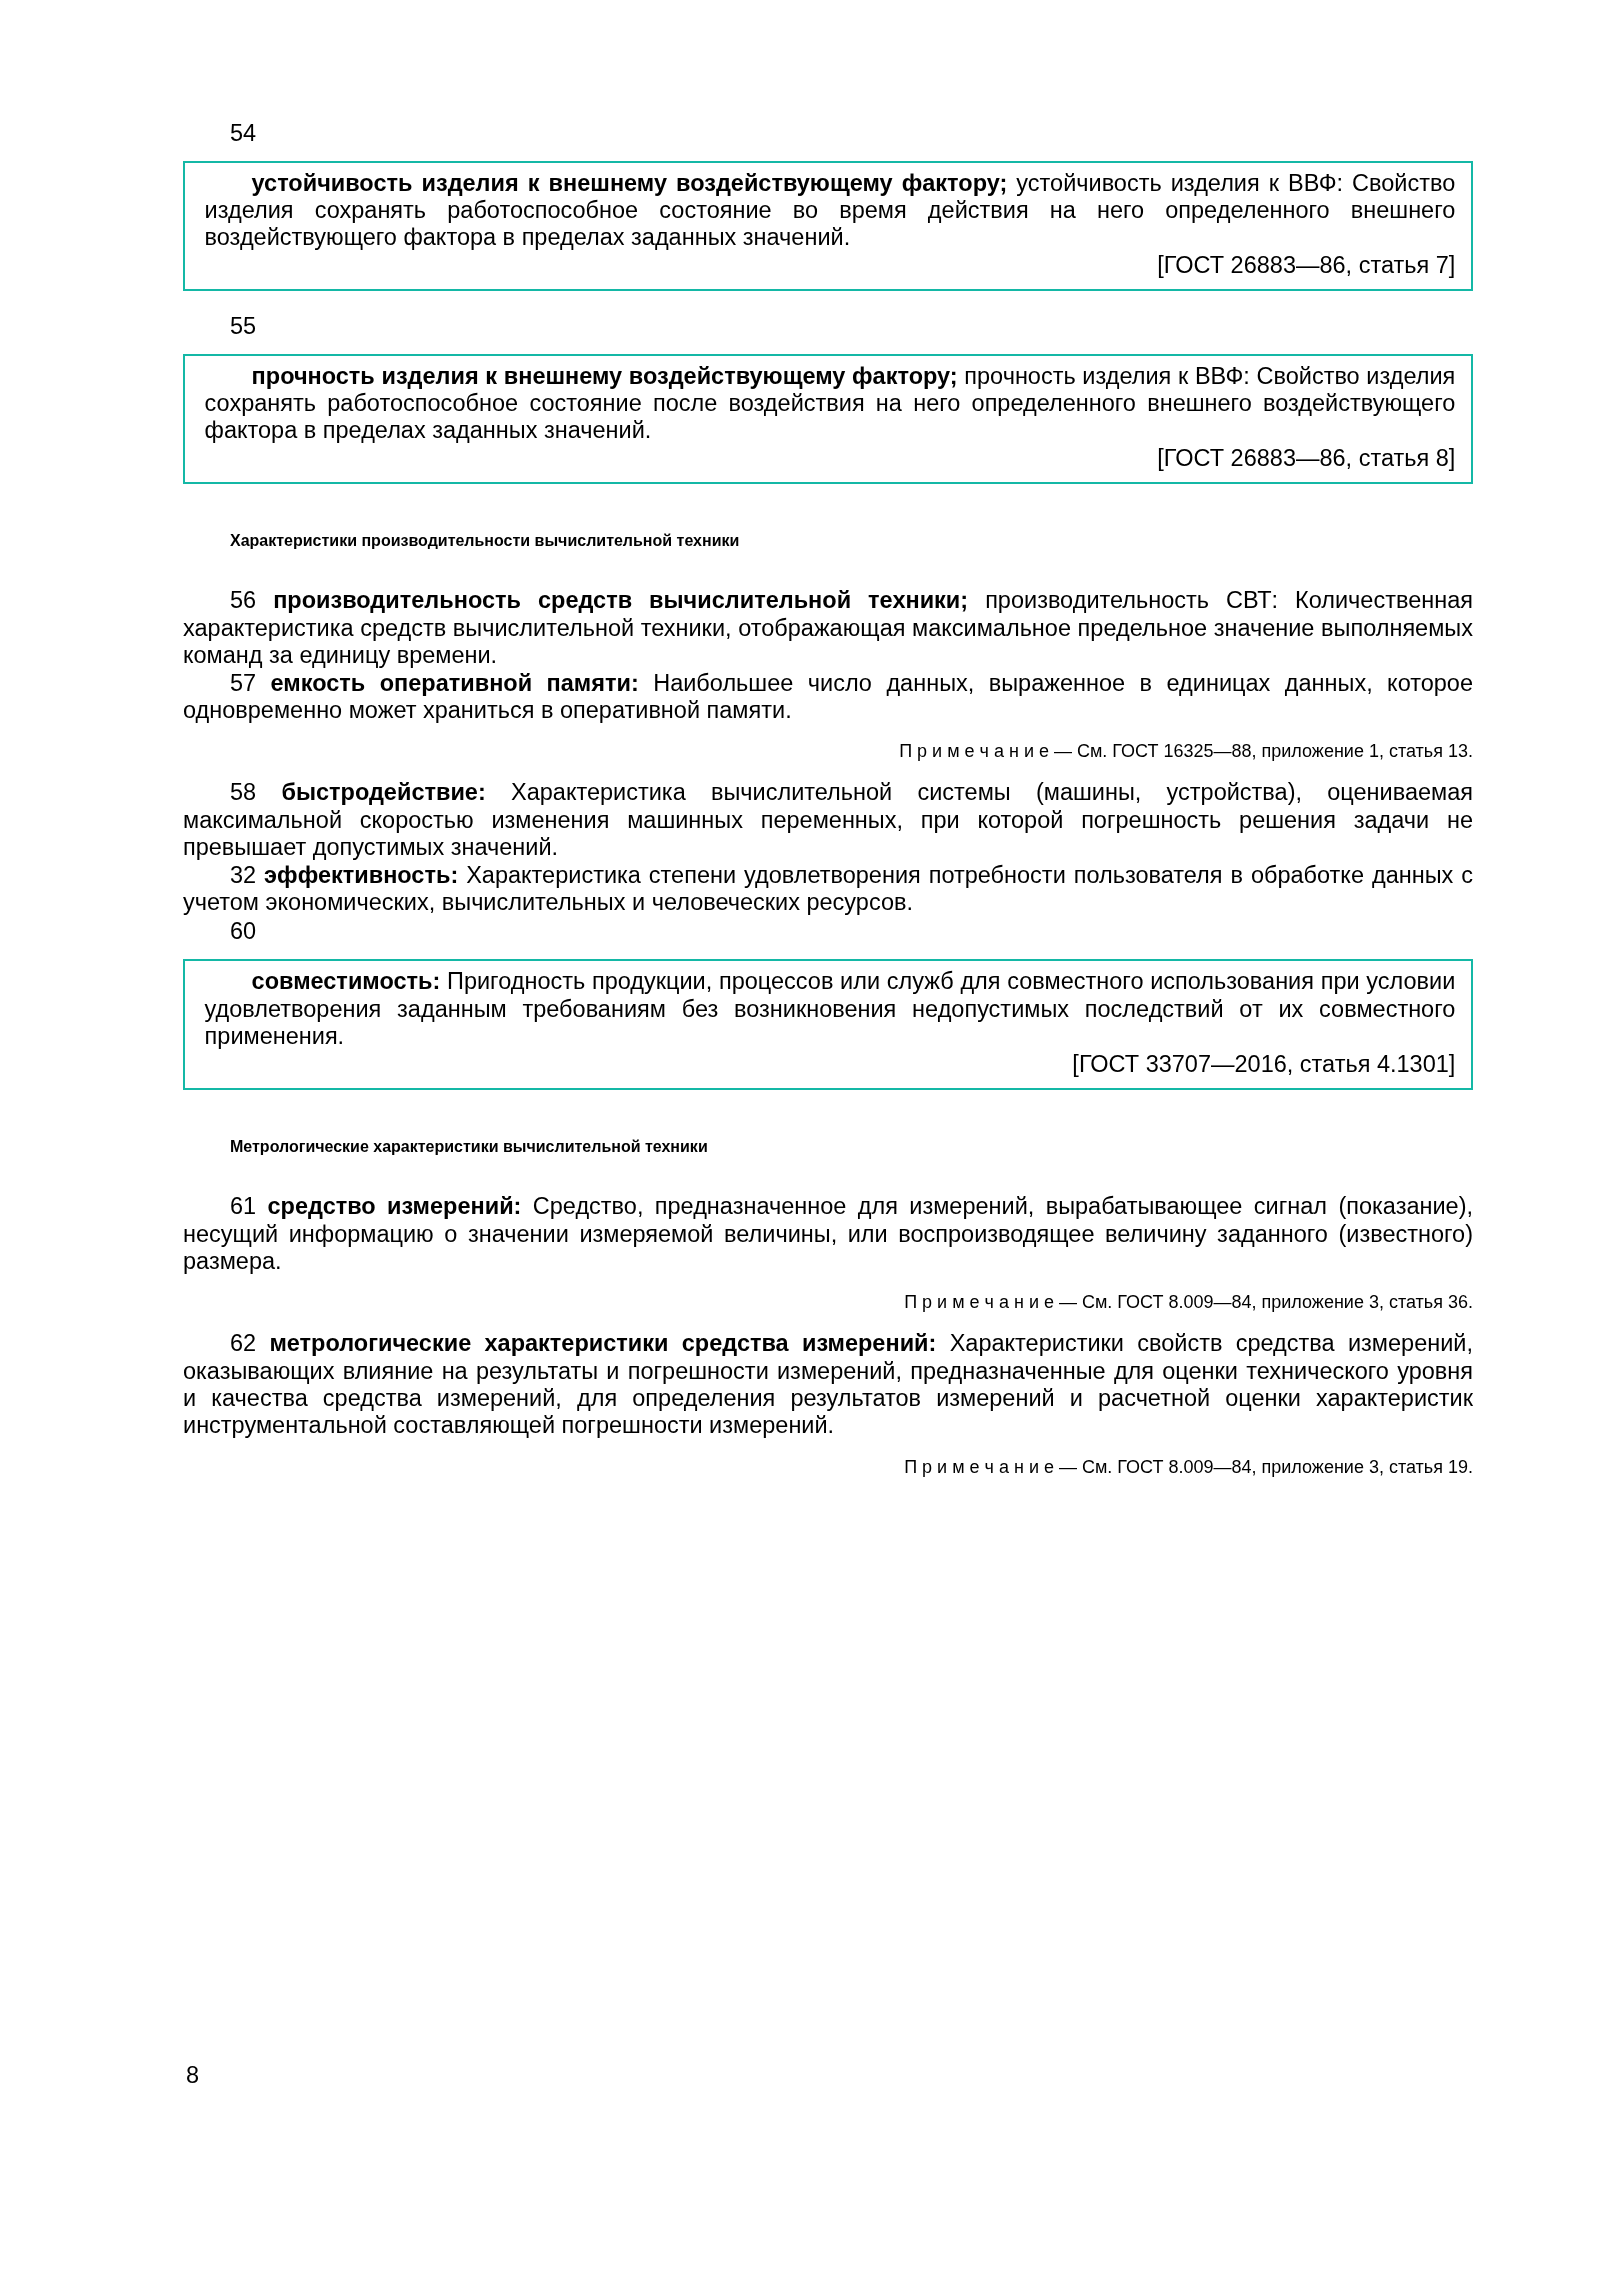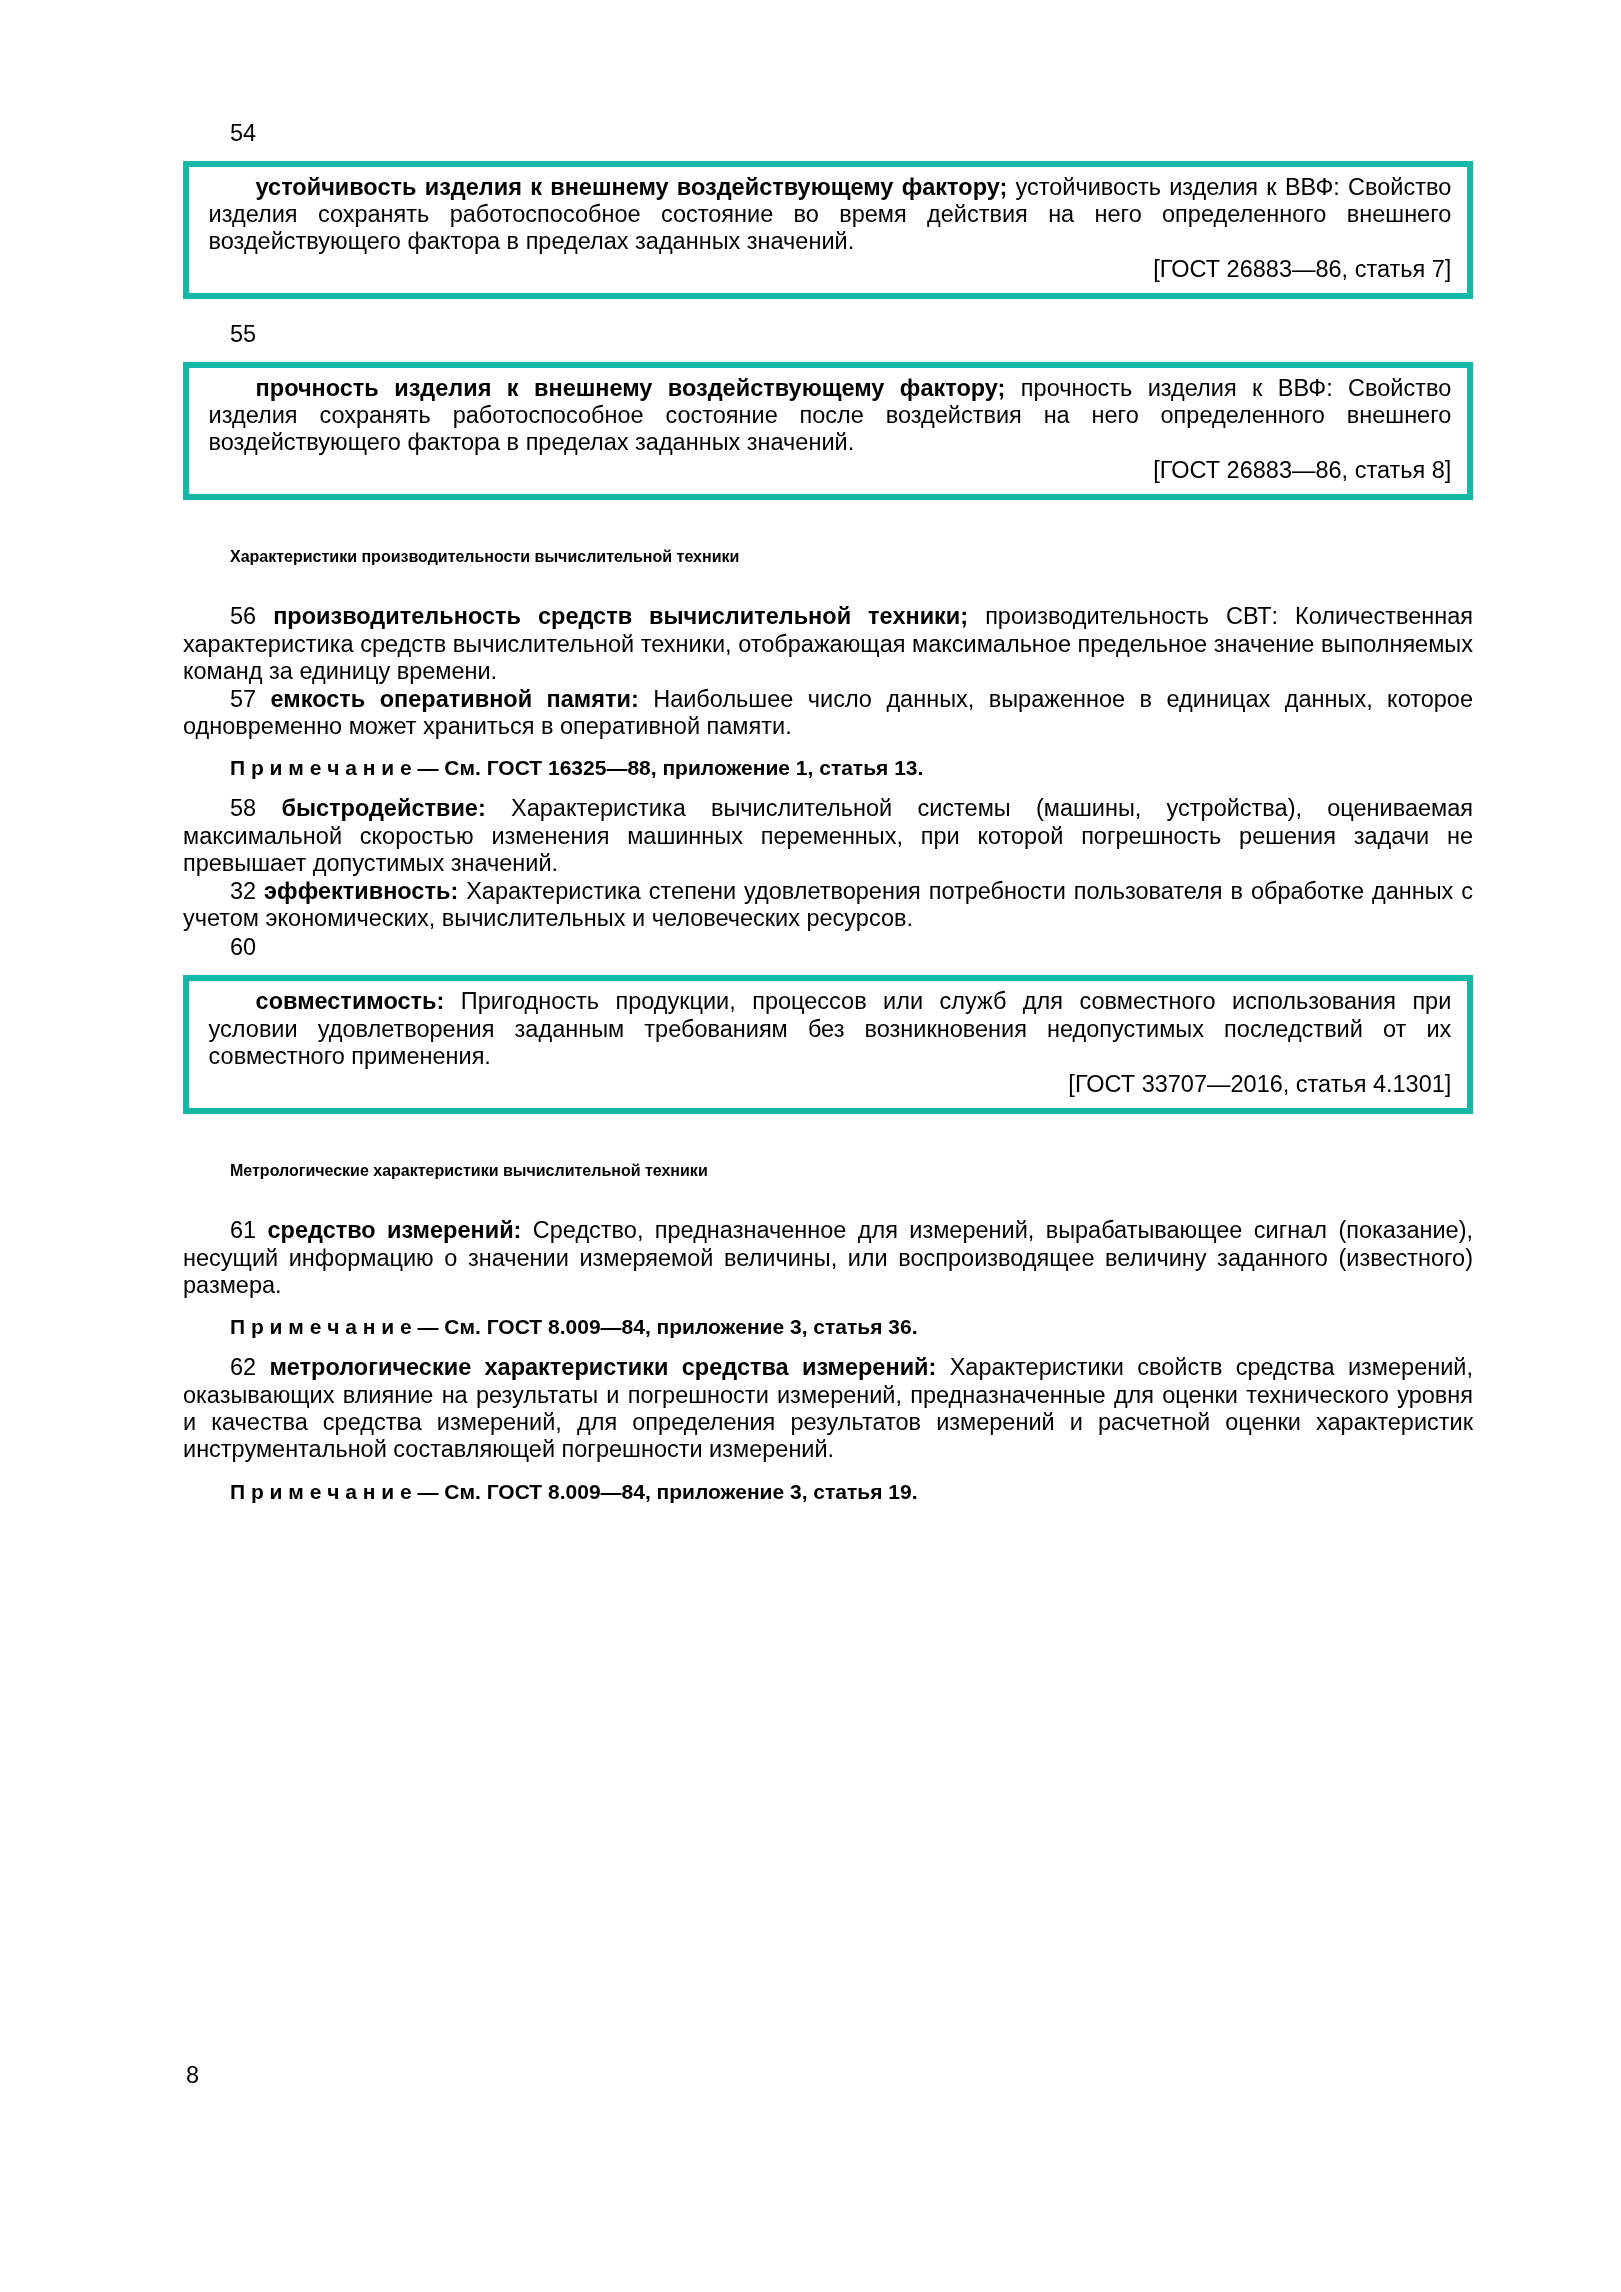--- a/index.html
+++ b/index.html
@@ -31,21 +31,21 @@
   .num-label {
     font-size: 23.5px;
     line-height: 27.4px;
     margin: 21.6px 0 13.7px 0;
     padding-left: 47px;
   }
   .num-label.tight {
     margin-top: 2px;
   }
   .def-box {
-    border: 6px solid #14b8a6;
+    border: 2px solid #14b8a6;
     padding: 6.9px 15.7px 9.8px 19.6px;
   }
   .para {
     margin: 0;
     font-size: 23.5px;
     line-height: 27.4px;
     text-align: justify;
   }
   .indent {
     text-indent: 47px;
@@ -57,26 +57,25 @@
     font-size: 16px;
     font-weight: bold;
     line-height: 27.4px;
     margin: 43px 0 33px 0;
     padding-left: 47px;
   }
   .entry {
     margin: 0;
   }
   .note {
-    font-size: 21px;
+    font-size: 18px;
     line-height: 25.5px;
     margin: 14.7px 0 14.7px 0;
     text-indent: 47px;
-    text-align: left;
-    font-weight: bold;
+    text-align: right;
   }
   .page-number {
     position: absolute;
     left: 186px;
     top: 2062px;
     font-size: 23.5px;
   }
   b { font-weight: bold; }
 </style>
 </head>

